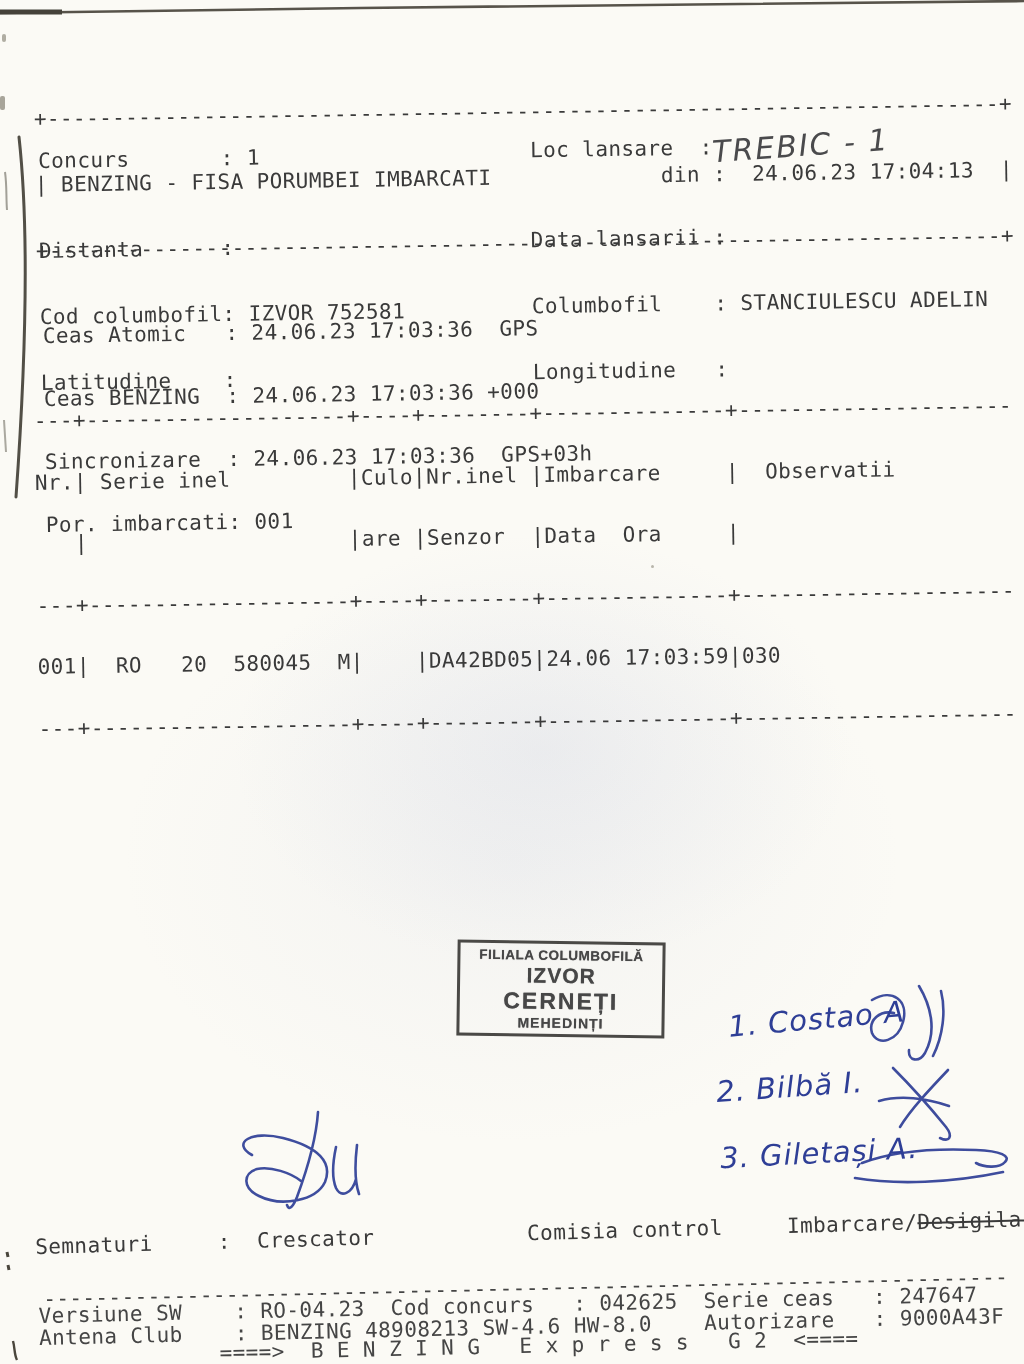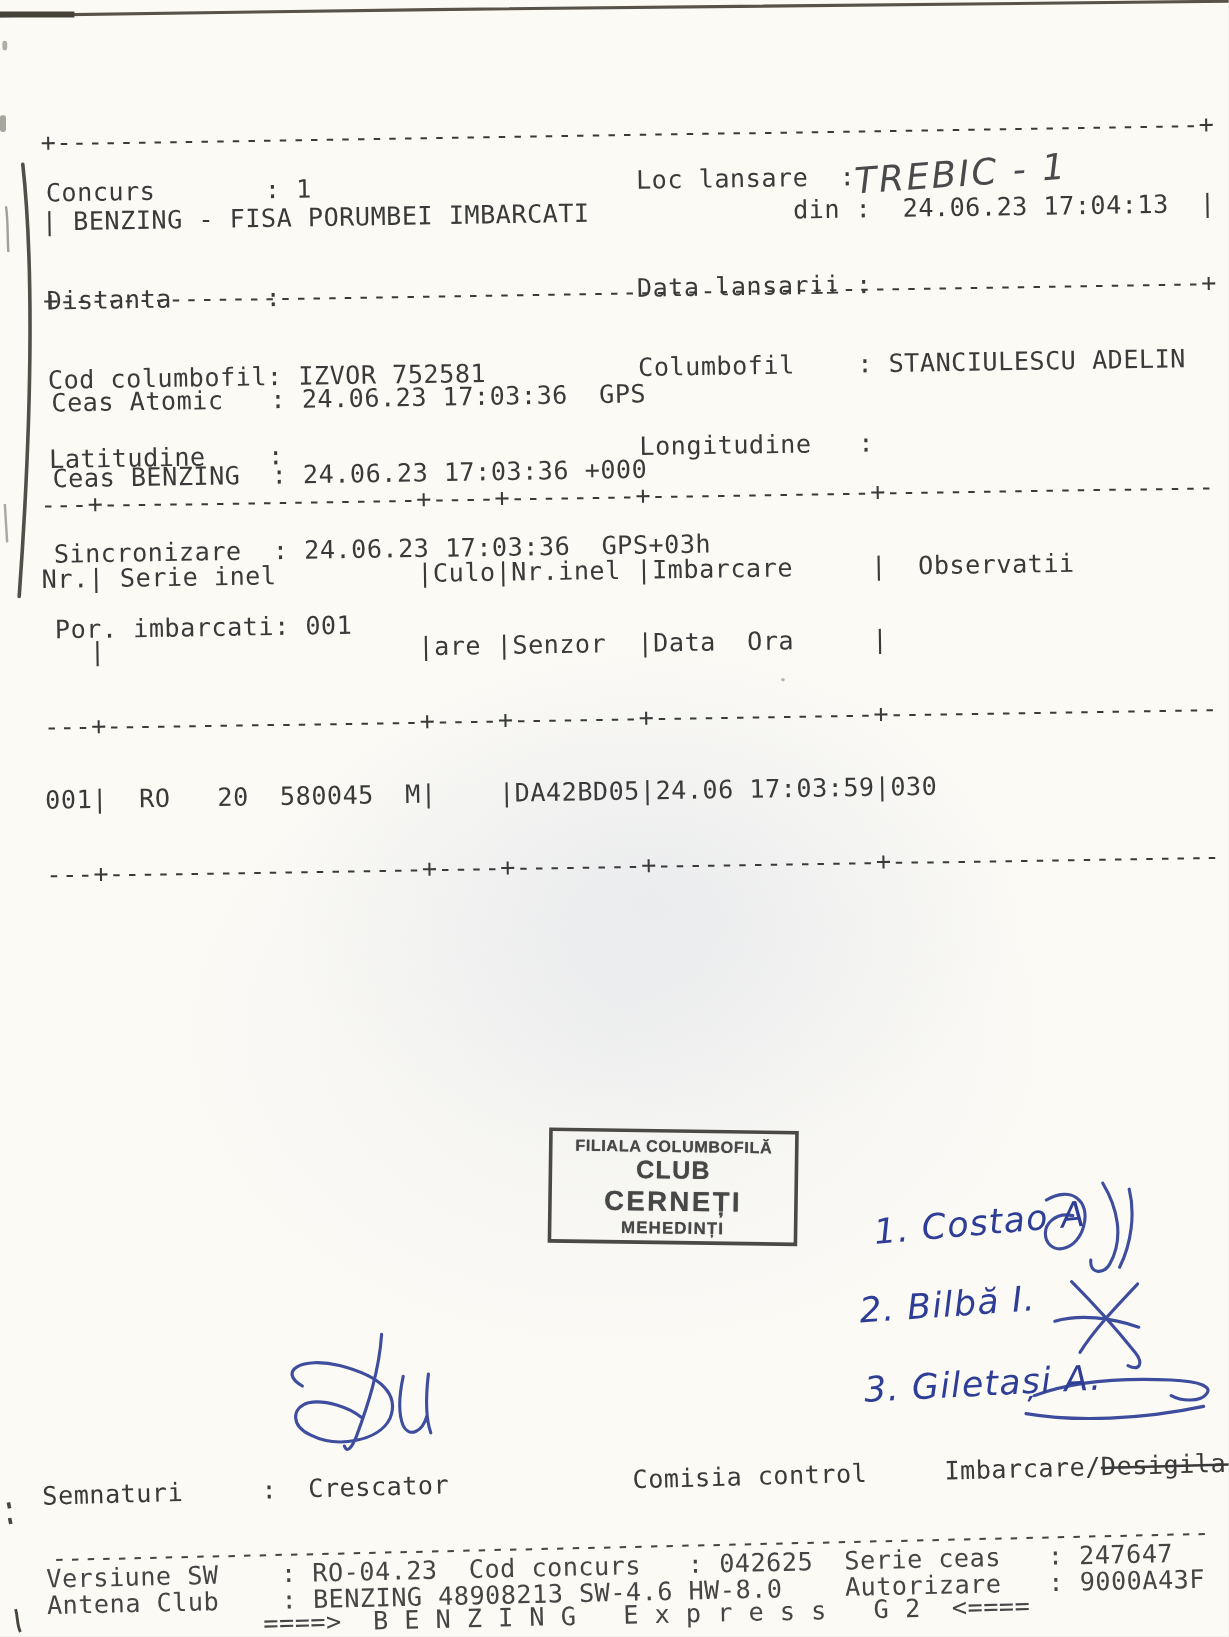--- a/index.html
+++ b/index.html
@@ -112,21 +112,21 @@
     <div>---+--------------------+----+--------+--------------+---------------------</div>
     <div>Nr.| Serie inel         |Culo|Nr.inel |Imbarcare     |  Observatii</div>
     <div>   |                    |are |Senzor  |Data  Ora     |</div>
     <div>---+--------------------+----+--------+--------------+---------------------</div>
     <div>001|  RO   20  580045  M|    |DA42BD05|24.06 17:03:59|030</div>
     <div>---+--------------------+----+--------+--------------+---------------------</div>
   </div>
 
   <div id="stamp">
     <div class="s1">FILIALA COLUMBOFILĂ</div>
-    <div class="s2">CLUB</div>
+    <div class="s2">IZVOR</div>
     <div class="s3">CERNEȚI</div>
     <div class="s4">MEHEDINȚI</div>
   </div>
 
   <div class="hand-blue" style="left:728px;top:1002px;font-size:29px;letter-spacing:1px;transform:rotate(-5deg);">1. Costao A</div>
   <div class="hand-blue" style="left:716px;top:1070px;font-size:29px;letter-spacing:1px;transform:rotate(-4deg);">2. Bilbă I.</div>
   <div class="hand-blue" style="left:720px;top:1136px;font-size:29px;letter-spacing:1px;transform:rotate(-3deg);">3. Giletași A.</div>
 
   <div class="mono rot16" style="left:35px;top:1236px;width:1050px;">
     <span class="abs" style="left:0;top:0;">Semnaturi     :  Crescator</span>

